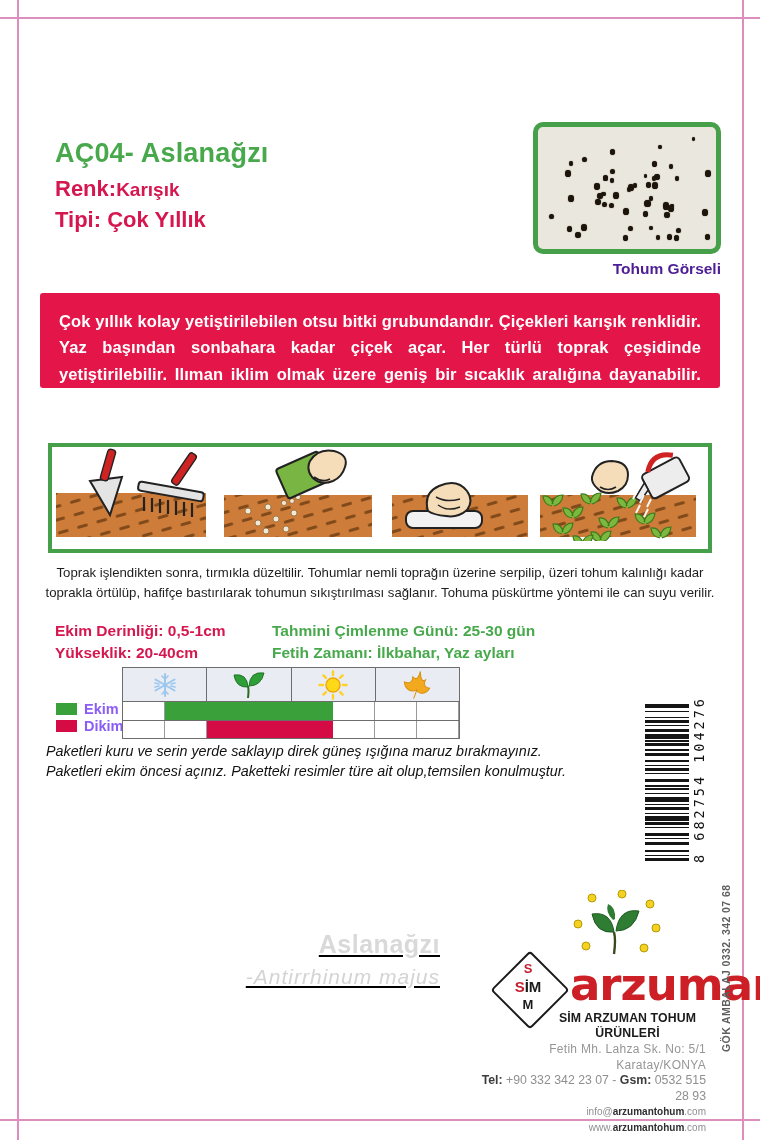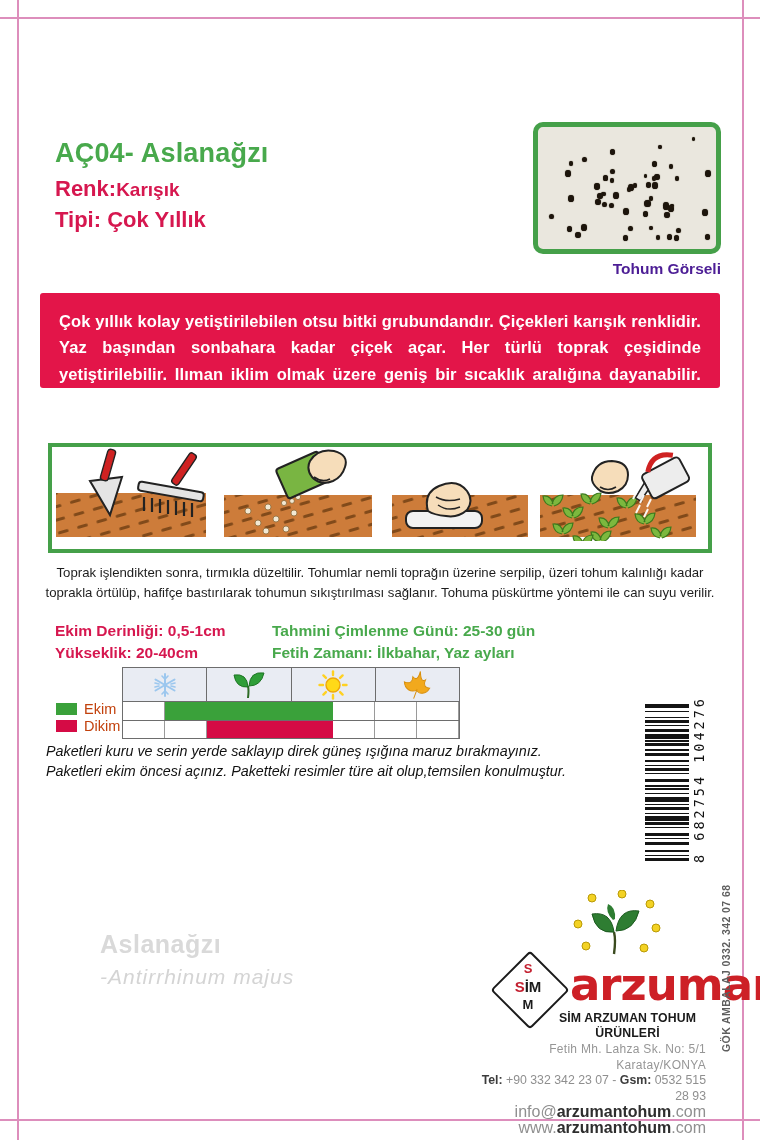--- a/index.html
+++ b/index.html
@@ -40,21 +40,21 @@
             font-size:13.2px;line-height:1.5;}
 
   
   .specs-left{position:absolute;left:55px;top:620px;color:#d6174f;font-weight:bold;font-size:15.5px;line-height:22px;}
   .specs-right{position:absolute;left:272px;top:620px;color:#48a94c;font-weight:bold;font-size:15.5px;line-height:22px;}
 
   
   .cal-legend{position:absolute;left:56px;top:700px;}
   .legend-row{display:flex;align-items:center;height:17.5px;}
   .swatch{width:21px;height:12px;margin-right:7px;display:inline-block;}
-  .legend-label{font-size:14.5px;font-weight:normal;color:#c2410c;}
+  .legend-label{font-size:14.5px;font-weight:bold;color:#8b5cf6;}
   .cal-table{position:absolute;left:122px;top:667px;width:336px;border:1.5px solid #6d6d6d;}
   .cal-header{display:flex;height:33px;background:#e9ecf3;}
   .cal-hcell{flex:1;border-right:1.5px solid #6d6d6d;display:flex;align-items:center;justify-content:center;}
   .cal-hcell:last-child{border-right:none;}
   .cal-row{position:relative;display:flex;height:17.5px;background:#fff;border-top:1.2px solid #6d6d6d;}
   .cal-cell{flex:1;border-right:1px solid #9a9a9a;}
   .cal-cell:last-child{border-right:none;}
   .cal-bar{position:absolute;top:0;bottom:0;}
 
   
@@ -62,21 +62,21 @@
 
   
   .barcode-rot{position:absolute;left:645px;top:863px;width:205px;height:62px;
                transform:rotate(-90deg);transform-origin:0 0;}
   .barcode-bars{position:relative;width:205px;height:44px;background:#fff;}
   .bar{position:absolute;top:0;bottom:0;background:#141414;}
   .barcode-num{margin-top:2px;font-family:"DejaVu Sans Mono",monospace;font-size:13.5px;
                letter-spacing:3px;color:#111;white-space:nowrap;}
 
   
-  .ghost{position:absolute;left:100px;top:930px;width:340px;text-align:left;}
+  .ghost{position:absolute;left:100px;top:930px;width:340px;text-align:right;text-decoration:underline;}
   .ghost-name{color:#d9d9d9;font-size:25px;font-weight:bold;letter-spacing:.5px;}
   .ghost-latin{color:#d4d4d4;font-size:21px;font-style:italic;margin-top:6px;letter-spacing:1px;}
 
   
   .sprout-logo{position:absolute;left:556px;top:890px;}
   .stamp{position:absolute;left:490px;top:950px;width:76px;height:76px;}
   .stamp-diamond{position:absolute;left:12px;top:12px;width:52px;height:52px;border:2.5px solid #1b1b1b;
                  transform:rotate(45deg);border-radius:4px;}
   .stamp-letters{position:absolute;left:0;top:0;width:76px;height:76px;text-align:center;
                  font-weight:bold;color:#1b1b1b;}
@@ -85,21 +85,21 @@
   .stamp-mid .red{color:#c32030;}
   .stamp-bottom{position:absolute;left:0;width:76px;top:47px;font-size:13px;}
   .wordmark{position:absolute;left:570px;top:958px;color:#cd2026;font-weight:bold;font-size:45px;
             letter-spacing:-1px;font-family:"DejaVu Sans",sans-serif;}
   .company{position:absolute;left:545px;top:1011px;width:165px;text-align:center;
            font-size:12.3px;font-weight:bold;color:#1a1a1a;line-height:15px;letter-spacing:.1px;}
   .addr-block{position:absolute;left:478px;top:1042px;width:228px;text-align:right;line-height:15.5px;}
   .addr{color:#969696;font-size:12px;letter-spacing:.3px;}
   .telline{color:#8f8f8f;font-size:12.3px;}
   .telline b{color:#3c3c3c;}
-  .mailline{color:#8f8f8f;font-size:16px;text-align:right;}
+  .mailline{color:#8f8f8f;font-size:10px;text-align:right;}
   .mailline b{color:#2e2e2e;}
 
   .side-note{position:absolute;left:720px;top:1052px;transform:rotate(-90deg);transform-origin:0 0;
              white-space:nowrap;color:#5e5e5e;font-size:10.5px;font-weight:bold;letter-spacing:.4px;}
 </style>
 </head>
 <body>
 
 <div class="page">
 

